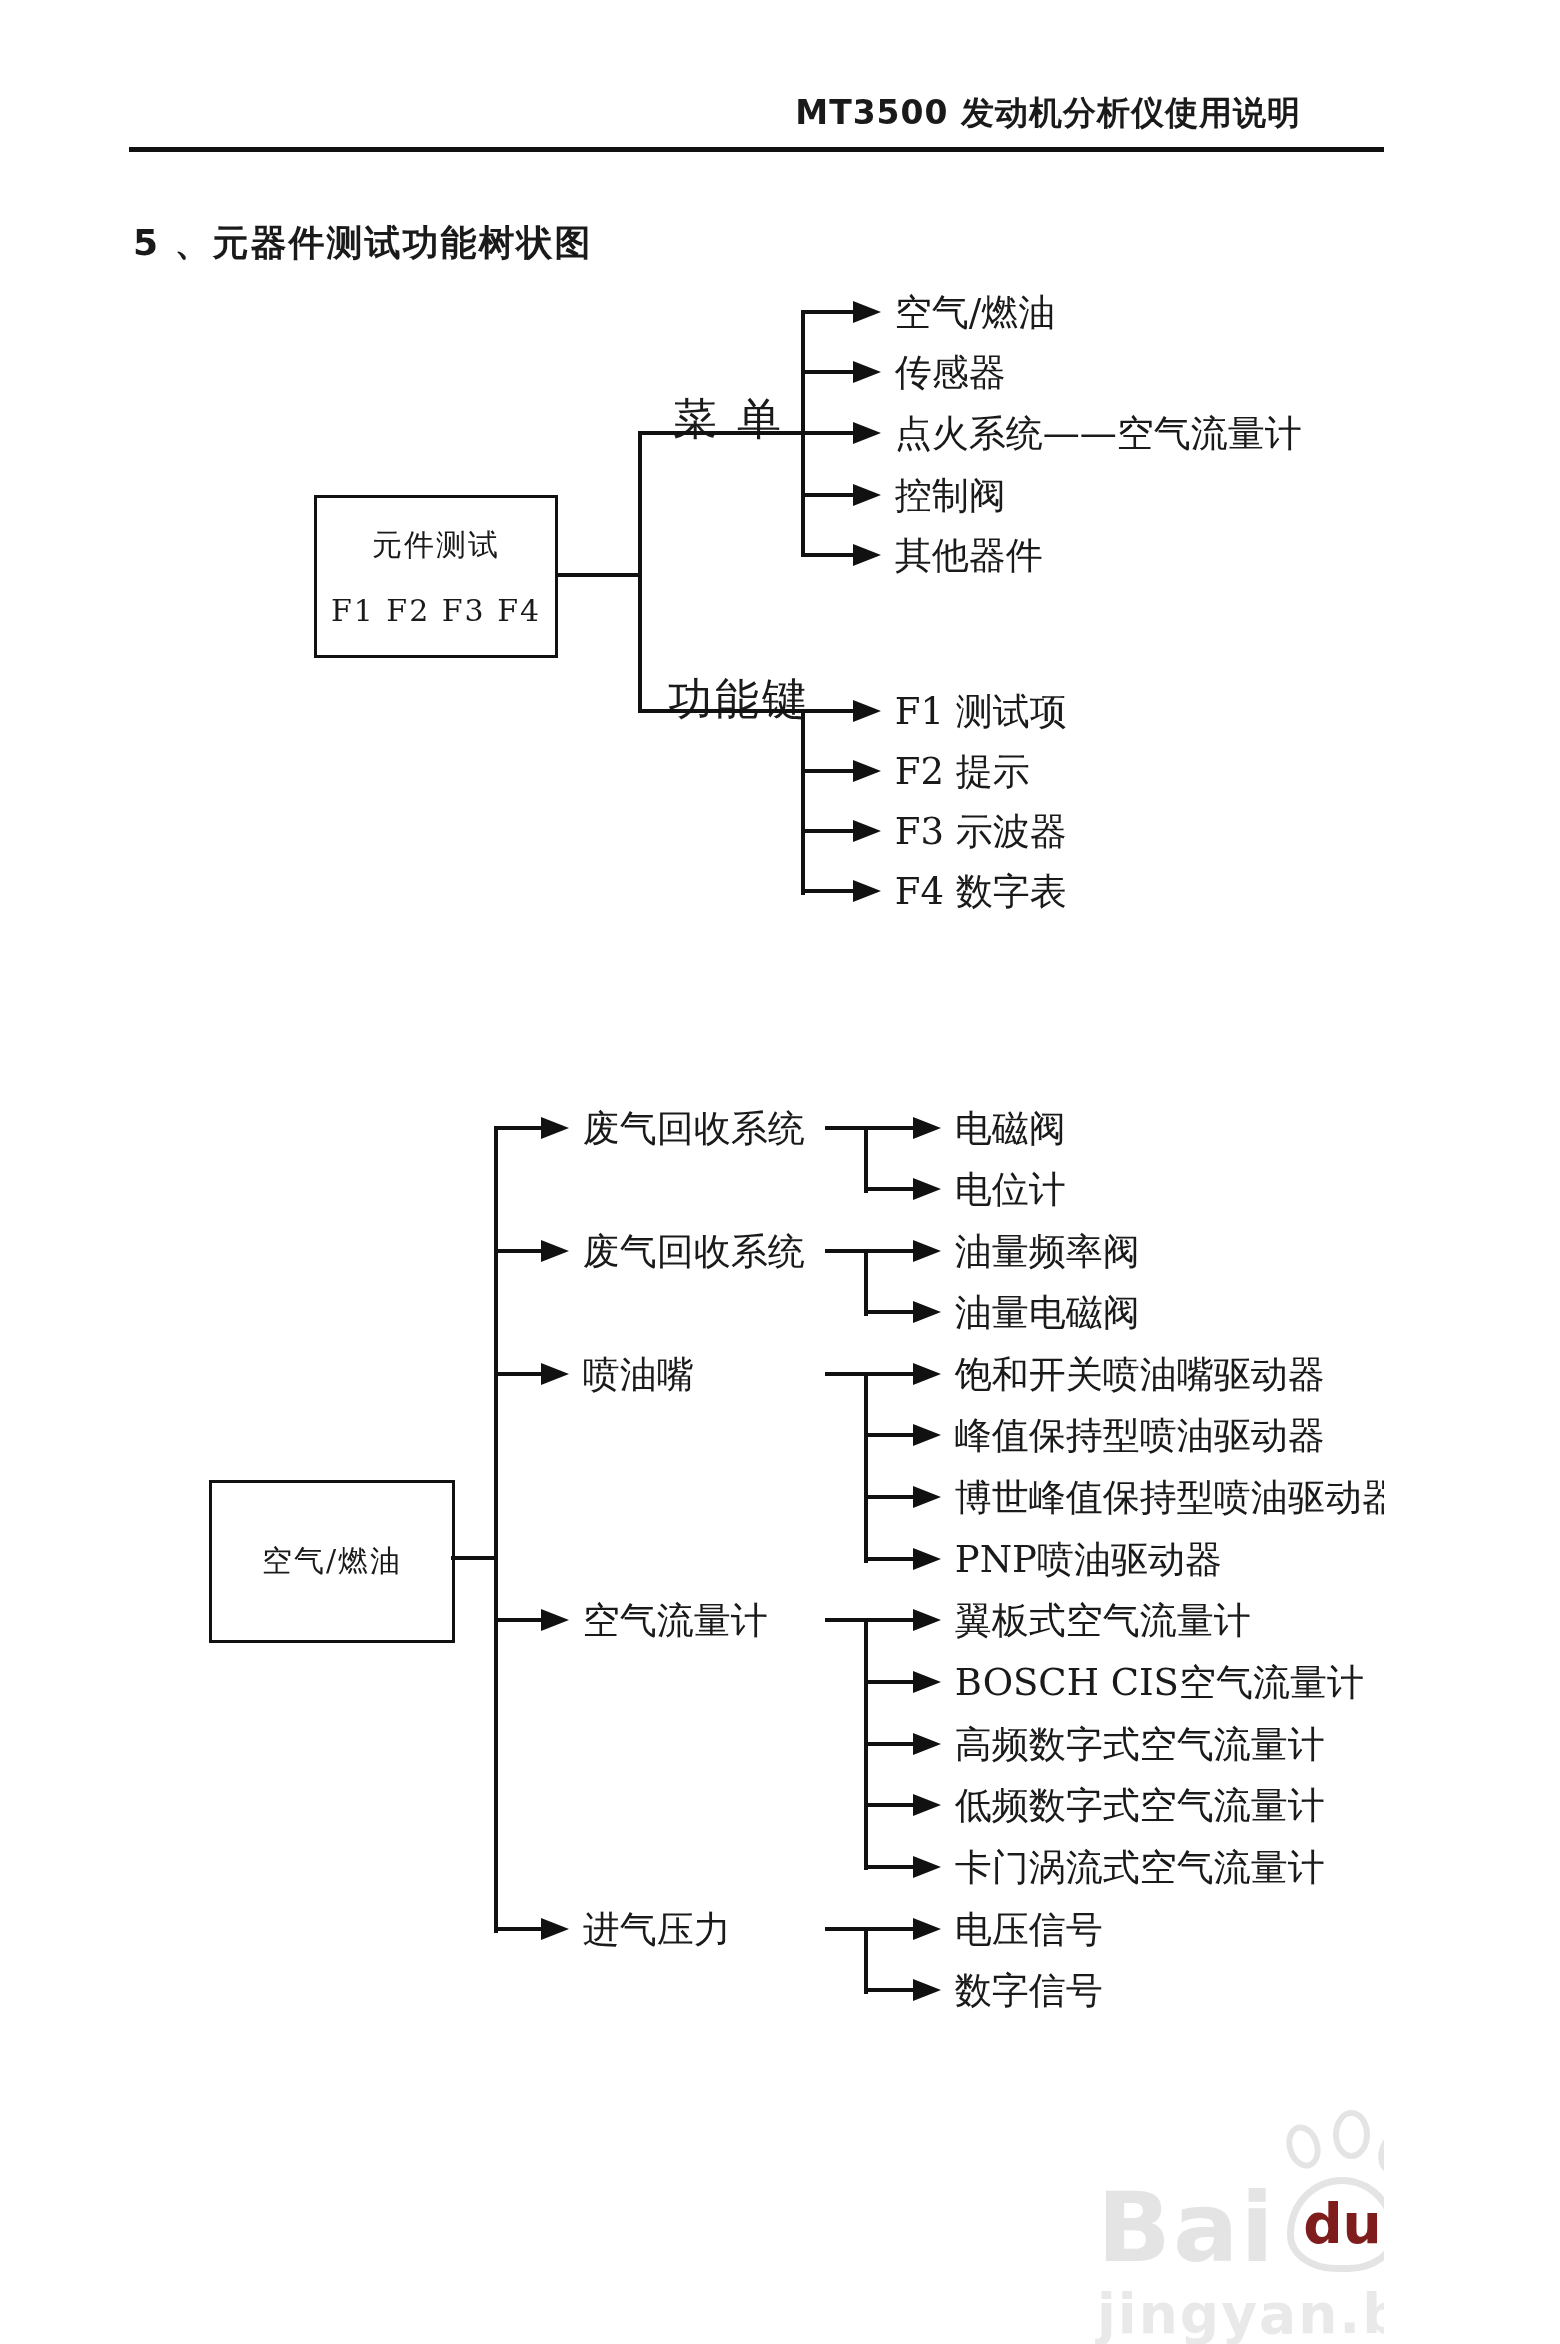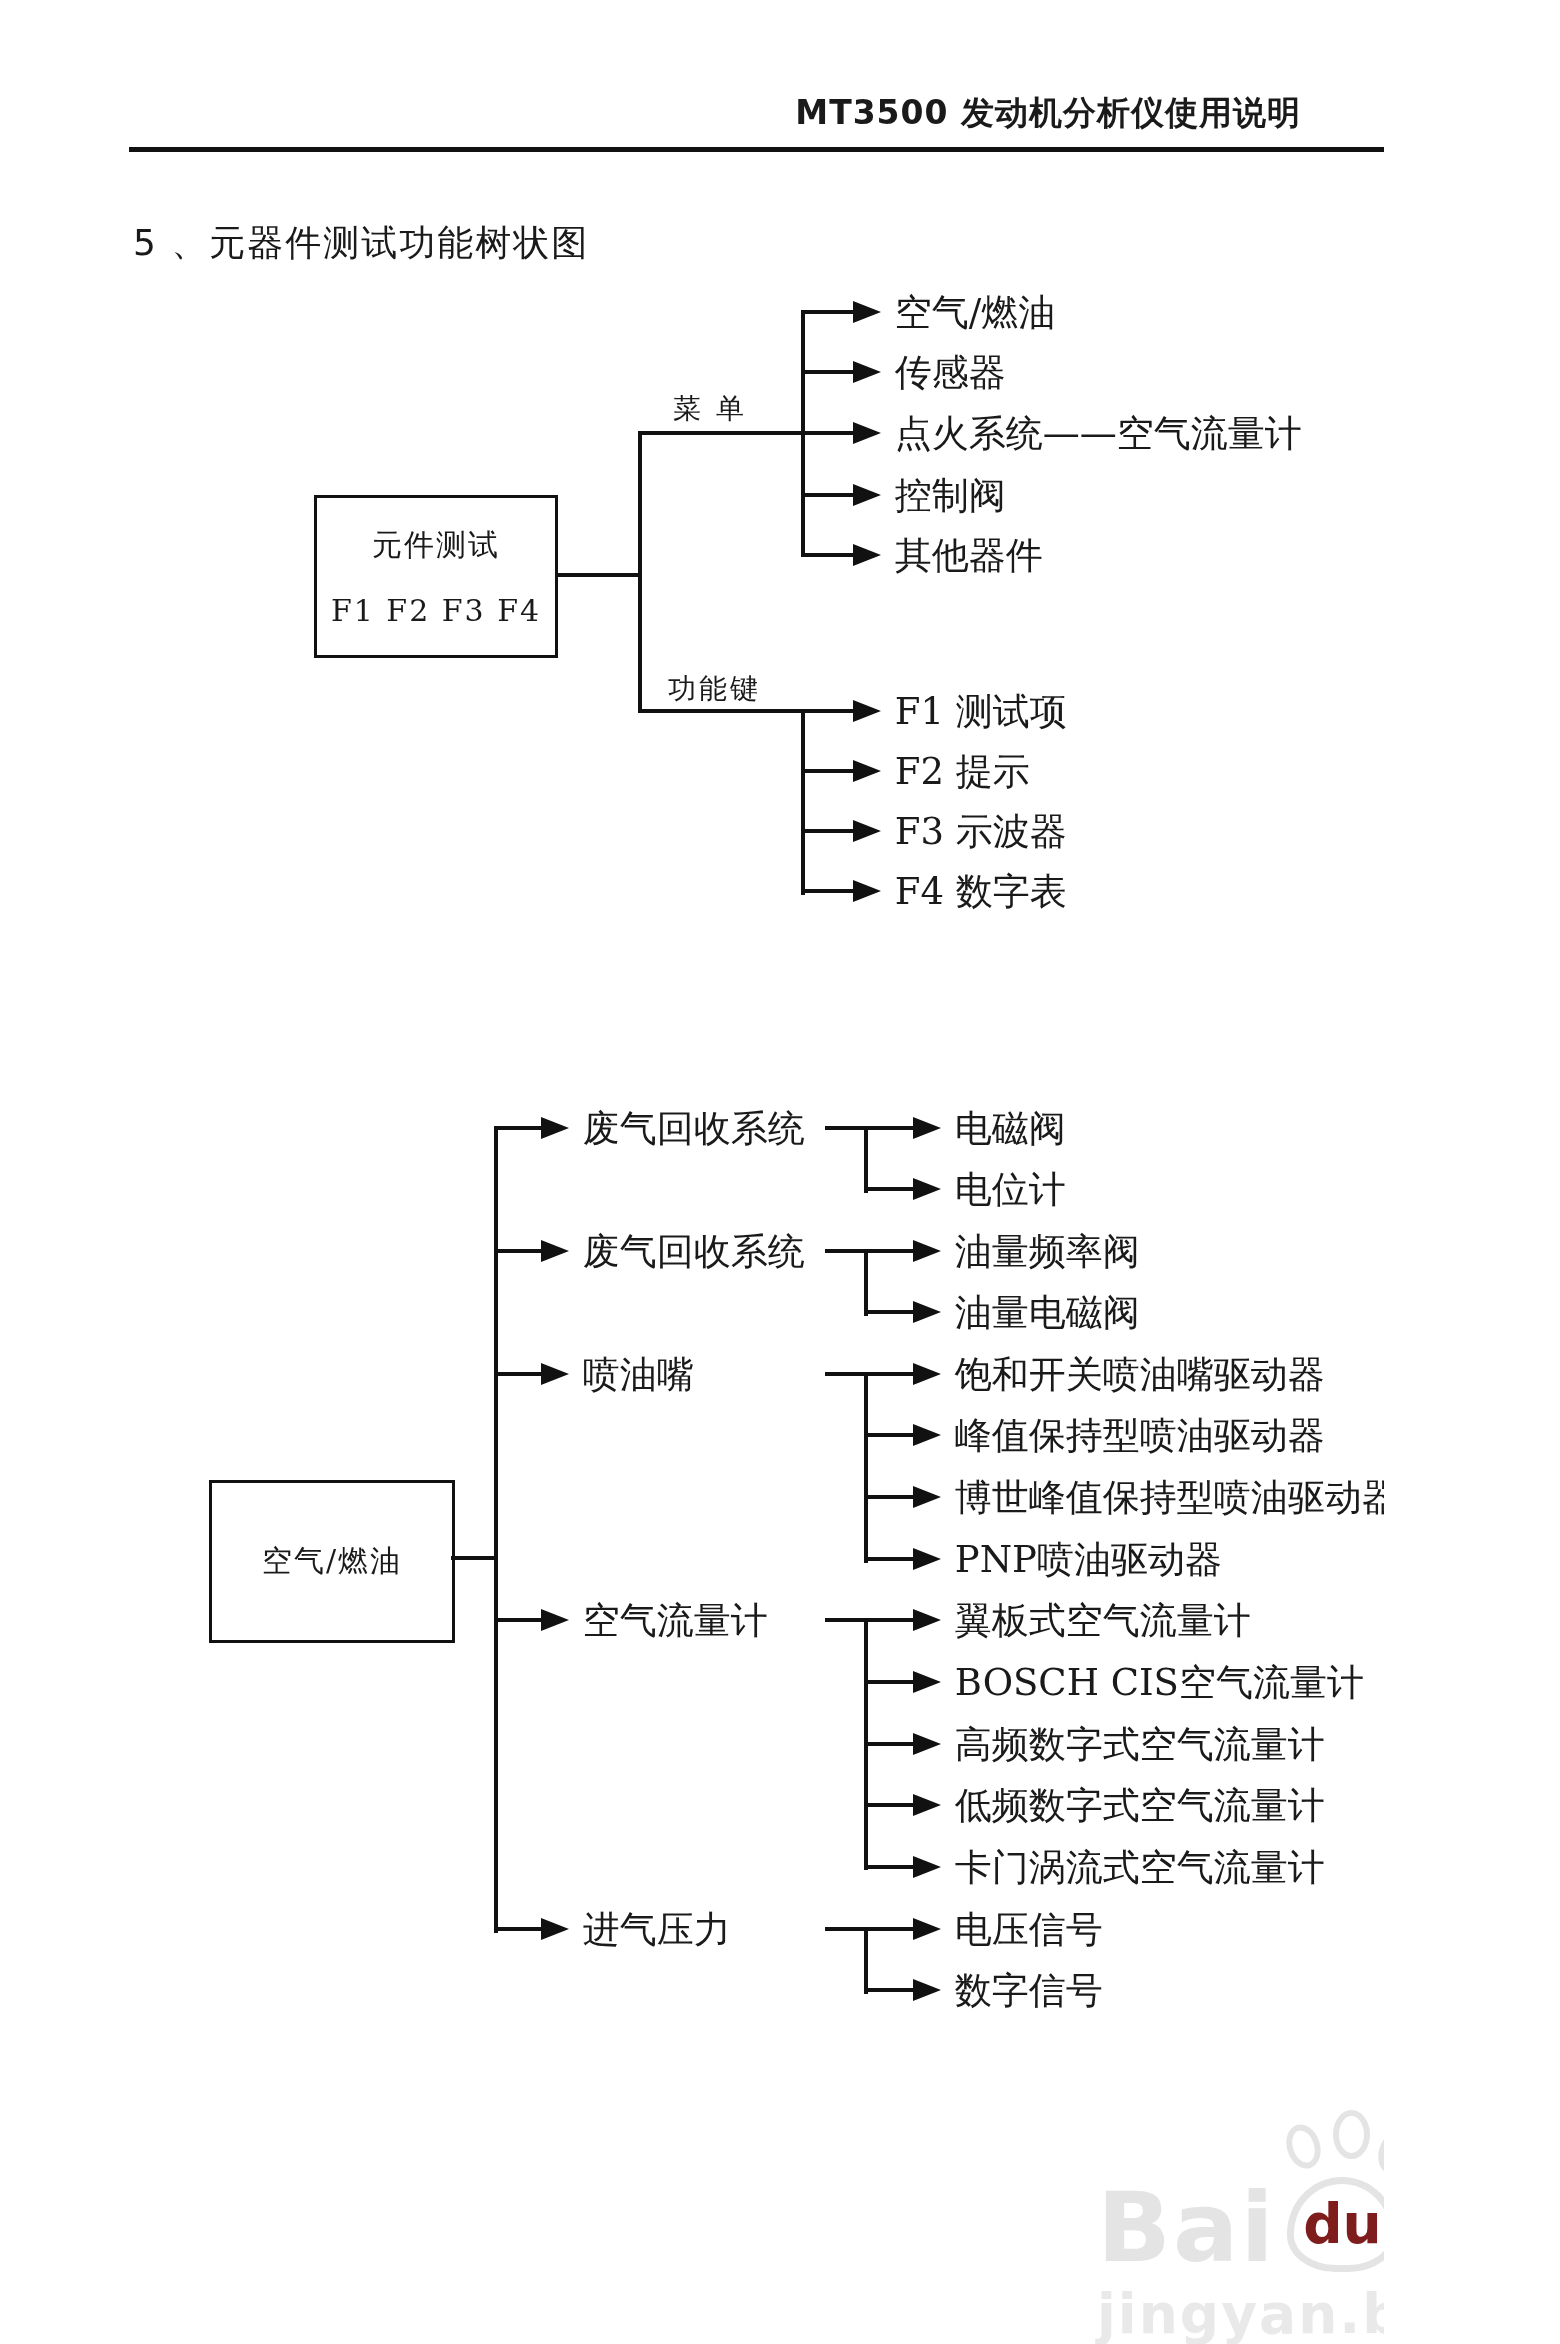--- a/index.html
+++ b/index.html
@@ -2,32 +2,32 @@
 <html><head>
 <meta charset="utf-8">
 <style>
   html,body{margin:0;padding:0;background:#ffffff;}
   .page{position:relative;width:1384px;height:2344px;background:#ffffff;overflow:hidden;
         font-family:"DejaVu Serif","Liberation Serif",serif;color:#1a1a1a;}
   .hdr{position:absolute;top:91px;right:83px;font-family:"DejaVu Sans","Liberation Sans",sans-serif;
        font-weight:bold;font-size:33px;letter-spacing:1px;white-space:nowrap;}
   .rule{position:absolute;left:129px;top:147px;width:1349px;height:4.9px;background:#111;}
   .ttl{position:absolute;left:133px;top:219px;font-family:"DejaVu Sans","Liberation Sans",sans-serif;
-       font-weight:normal;font-size:36px;letter-spacing:2px;white-space:nowrap;}
+       font-weight:bold;font-size:36px;letter-spacing:2px;white-space:nowrap;}
   .h{position:absolute;height:3.9px;background:#111;}
   .v{position:absolute;width:3.9px;background:#111;}
   .nbox{position:absolute;border:3.9px solid #111;box-sizing:border-box;background:#fff;
         display:flex;flex-direction:column;justify-content:space-evenly;align-items:center;}
   .nbox .bl{font-size:30px;letter-spacing:2px;white-space:nowrap;}
   .row{position:absolute;height:0;display:flex;align-items:center;}
   .shaft{height:3.9px;background:#111;flex:0 0 auto;}
   .ah{width:0;height:0;border-top:11.8px solid transparent;border-bottom:11.8px solid transparent;
       border-left:28.6px solid #111;flex:0 0 auto;}
   .lbl{margin-left:13.8px;font-size:37px;line-height:1;white-space:nowrap;}
-  .toplabel{position:absolute;font-size:28px;letter-spacing:3px;white-space:nowrap;}
+  .toplabel{position:absolute;font-size:44px;letter-spacing:3px;white-space:nowrap;}
   .wm{position:absolute;left:1097px;top:2118px;color:#e4e4e4;
       font-family:"DejaVu Sans","Liberation Sans",sans-serif;}
   .wm-row1{display:flex;align-items:flex-end;}
   .wm-bai{font-size:97px;font-weight:bold;line-height:1;letter-spacing:2px;}
   .wm-paw{position:relative;width:150px;height:158px;margin-left:3.9px;}
   .wm-toe{position:absolute;border:6.9px solid #e4e4e4;border-radius:50%;background:#fff;box-sizing:border-box;}
   .wm-pad{position:absolute;left:7.9px;top:59px;width:110px;height:95px;border:7.9px solid #e4e4e4;
           background:#fff;box-sizing:border-box;border-radius:52% 52% 46% 46% / 62% 62% 40% 40%;
           display:flex;align-items:center;justify-content:center;}
   .wm-du{font-size:55px;font-weight:bold;color:#7f1d1d;line-height:1;}

